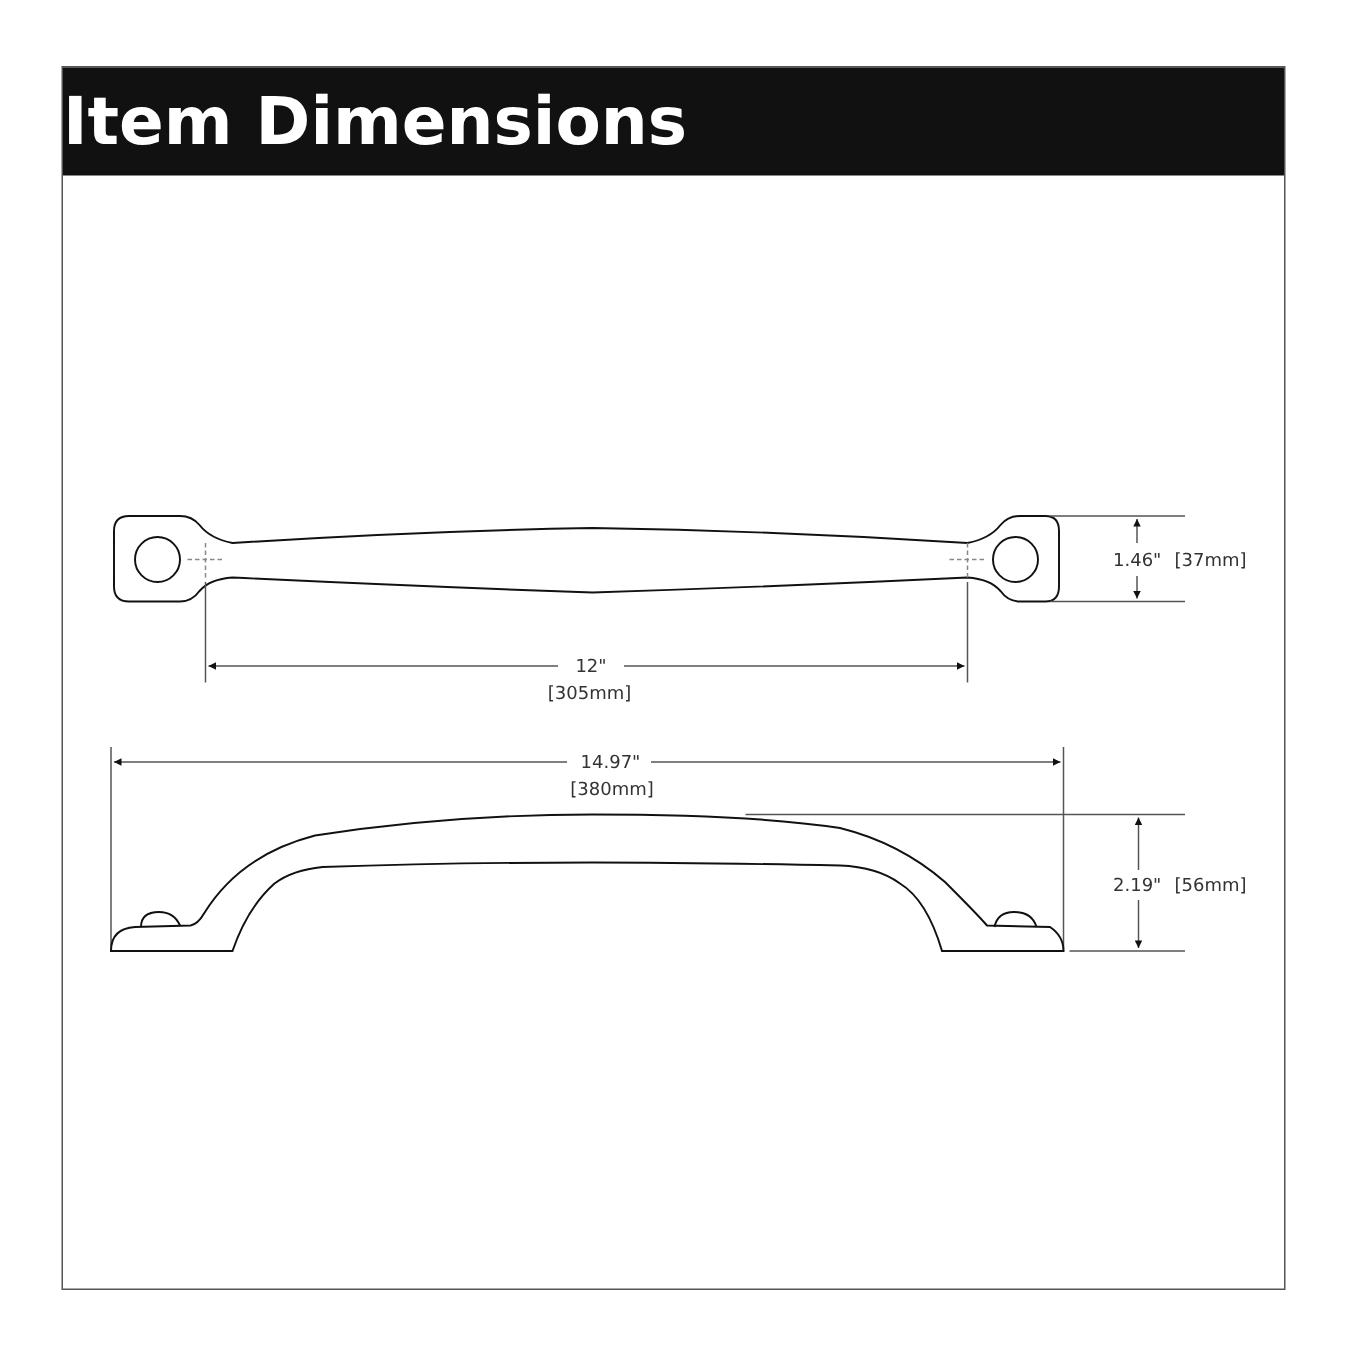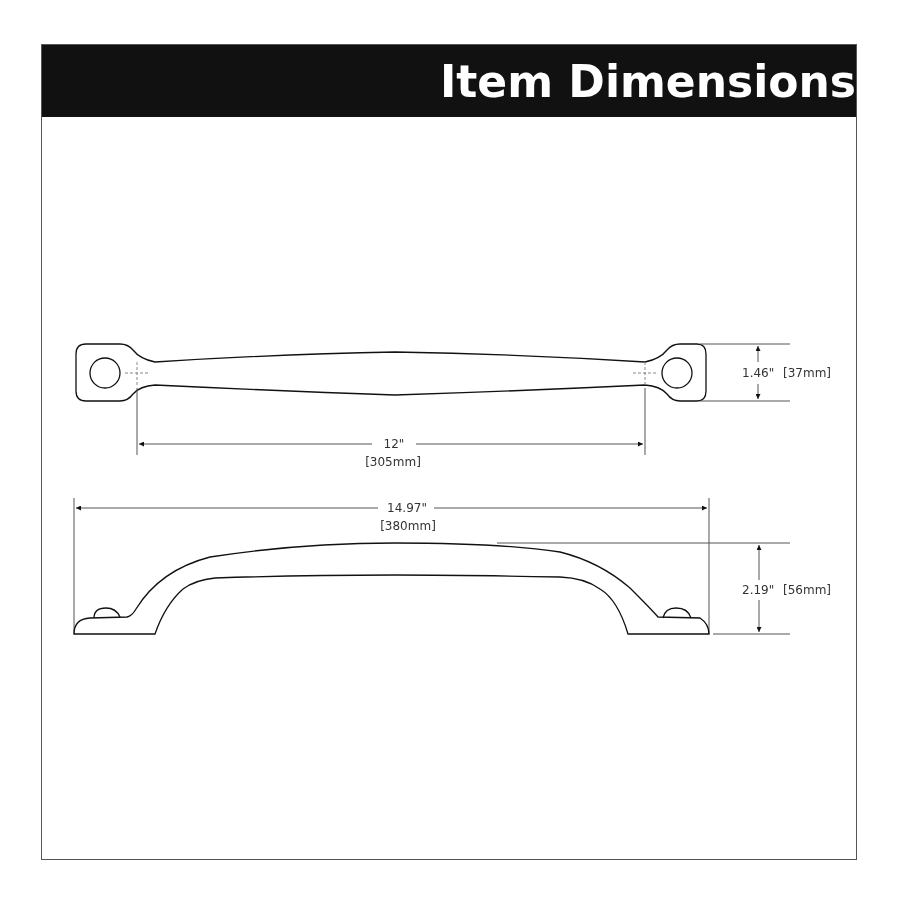--- a/index.html
+++ b/index.html
@@ -1,18 +1,18 @@
 <!DOCTYPE html>
 <html><head>
   <meta charset="utf-8">
   <style>
     html, body { margin: 0; padding: 0; background: #ffffff; }
     body { width: 900px; height: 900px; position: relative; overflow: hidden; font-family: "DejaVu Sans", sans-serif; }
     .frame { position: absolute; left: 41px; top: 44px; width: 816px; height: 816px; border: 1px solid #555; box-sizing: border-box; background: #fff; }
-    .header { position: absolute; left: 0; top: 0; width: 100%; height: 72px; background: #111111; display: flex; align-items: center; justify-content: flex-end; }
+    .header { position: absolute; left: 0; top: 0; width: 100%; height: 72px; background: #111111; display: flex; align-items: center; justify-content: flex-start; }
     .header-title { color: #ffffff; font-family: "DejaVu Sans", sans-serif; font-size: 44px; font-weight: bold; letter-spacing: 0px; }
     svg.drawing { position: absolute; left: 0; top: 0; width: 900px; height: 900px; }
     .lbl { font-family: "DejaVu Sans", sans-serif; font-size: 12px; fill: #333; }
   </style>
 </head>
 <body>
 
 <div class="frame">
   <div class="header">
     <span class="header-title">Item Dimensions</span>

